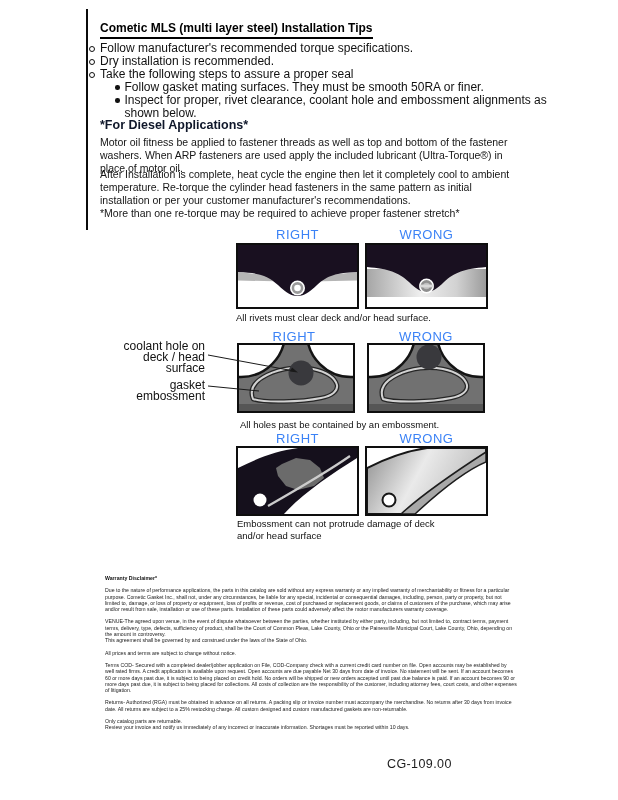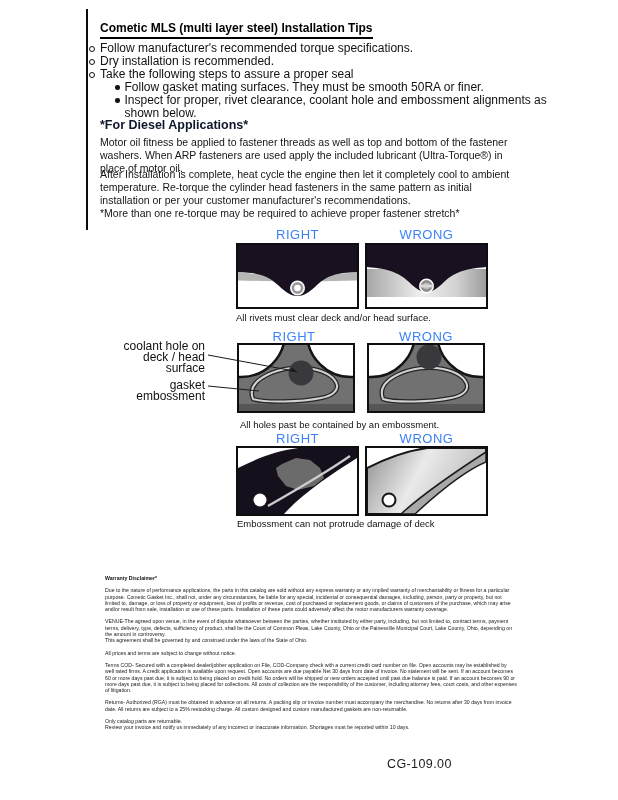--- a/index.html
+++ b/index.html
@@ -169,20 +169,21 @@
         </linearGradient>
       </defs>
       <rect x="0" y="0" width="119" height="66" fill="#ffffff"></rect>
       <path d="M0,20 C20,10 38,3 60,0 L119,0 V10 C94,26 66,44 46,66 L0,66 Z" fill="url(#bandgrad)" stroke="#161616" stroke-width="2"></path>
       <path d="M119,4 C88,24 58,44 34,66 L48,66 C74,42 100,22 119,14 Z" fill="#a8a8a8" stroke="#1c1c1c" stroke-width="1.5"></path>
       <circle cx="22" cy="52" r="6.5" fill="#ffffff" stroke="#161616" stroke-width="2"></circle>
     </svg>
   </div>
   <div class="fig-caption" style="left:237px;top:518px;">
     <div>Embossment can not protrude damage of deck</div>
+    <div>and/or head surface</div>
   </div>
 
   <div id="legal">
     <div class="blk bold">Warranty Disclaimer*</div>
     <div class="blk">Due to the nature of performance applications, the parts in this catalog are sold without any express warranty or any implied warranty of merchantability or fitness for a particular purpose.  Cometic Gasket Inc., shall not, under any circumstances, be liable for any special, incidental or consequential damages, including, person, party or property, but not limited to, damage, or loss of property or equipment, loss of profits or revenue, cost of purchased or replacement goods, or claims of customers of the purchase, which may arise and/or result from sale, installation or use of these parts.  Installation of these parts could adversely affect the motor manufacturers warranty coverage.</div>
     <div class="blk">
       <div>VENUE-The agreed upon venue, in the event of dispute whatsoever between the parties, whether instituted by either party, including, but not limited to, contract terms, payment terms, delivery, type, defects, sufficiency of product, shall be the Court of Common Pleas, Lake County, Ohio or the Painesville Municipal Court, Lake County, Ohio, depending on the amount in controversy.</div>
       <div>This agreement shall be governed by and construed under the laws of the State of Ohio.</div>
     </div>
     <div class="blk">All prices and terms are subject to change without notice.</div>

